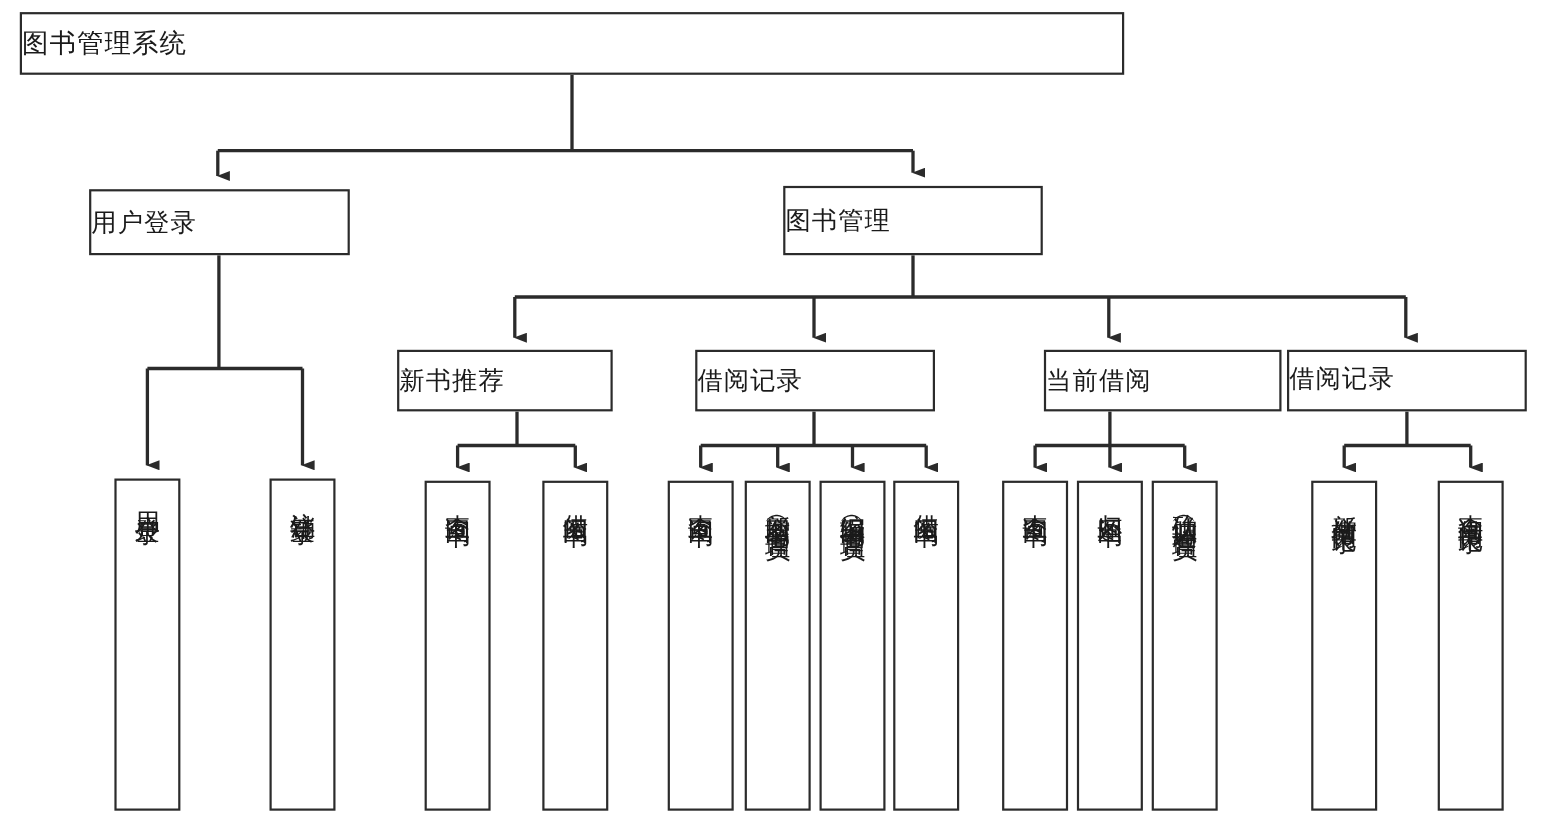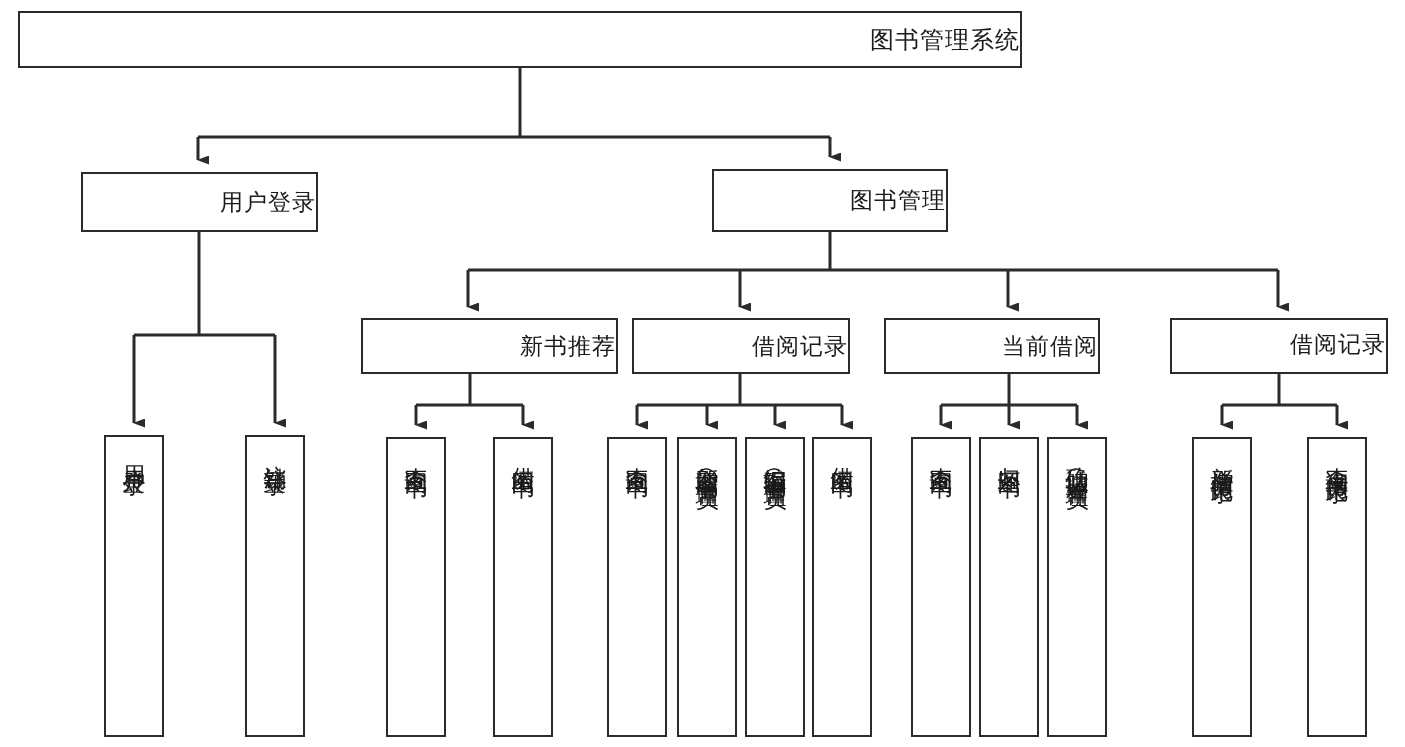--- a/index.html
+++ b/index.html
@@ -25,21 +25,21 @@
     height: 747px;
     pointer-events: none;
   }
   .node {
     position: absolute;
     box-sizing: border-box;
     background: #ffffff;
     border: 2.5px solid #2b2b2b;
     display: flex;
     align-items: center;
-    justify-content: flex-end;
+    justify-content: flex-start;
     color: #1a1a1a;
   }
   .node.horiz {
     font-size: 23px;
     letter-spacing: 1px;
   }
   .node.root {
     font-size: 24px;
   }
   .node .label-h {
@@ -127,27 +127,27 @@
     <span class="label-h">图书管理系统</span>
   </div>
 
   <div class="node horiz" style="left:81px; top:172px; width:237px; height:60px;">
     <span class="label-h">用户登录</span>
   </div>
   <div class="node horiz" style="left:712px; top:169px; width:236px; height:63px;">
     <span class="label-h">图书管理</span>
   </div>
 
-  <div class="node horiz" style="left:361px; top:318px; width:257px; height:56px;">
+  <div class="node horiz" style="left:361px; top:318px; width:196px; height:56px;">
     <span class="label-h">新书推荐</span>
   </div>
   <div class="node horiz" style="left:632px; top:318px; width:218px; height:56px;">
     <span class="label-h">借阅记录</span>
   </div>
-  <div class="node horiz" style="left:884px; top:318px; width:216px; height:56px;padding-left:28px;">
+  <div class="node horiz" style="left:949px; top:318px; width:216px; height:56px;">
     <span class="label-h">当前借阅</span>
   </div>
   <div class="node horiz" style="left:1170px; top:318px; width:218px; height:56px;font-family:Liberation Mono, monospace;">
     <span class="label-h">借阅记录</span>
   </div>
 
   <div class="node vert" style="left:104px; top:435px; width:60px; height:302px;">
     <span class="label-v">用户登录</span>
   </div>
   <div class="node vert" style="left:245px; top:435px; width:60px; height:302px;">

